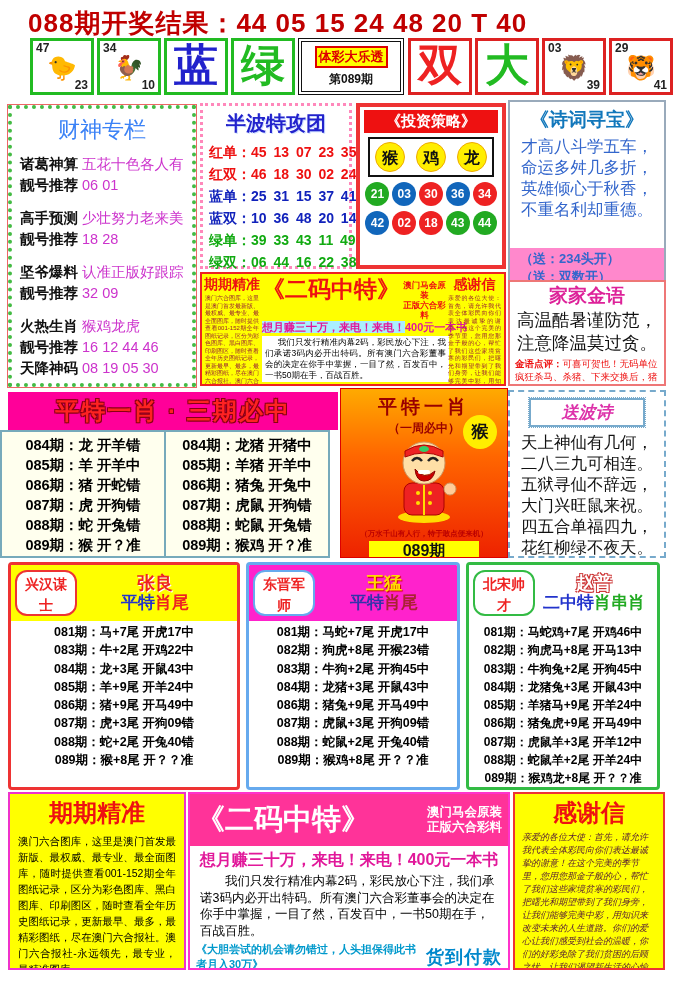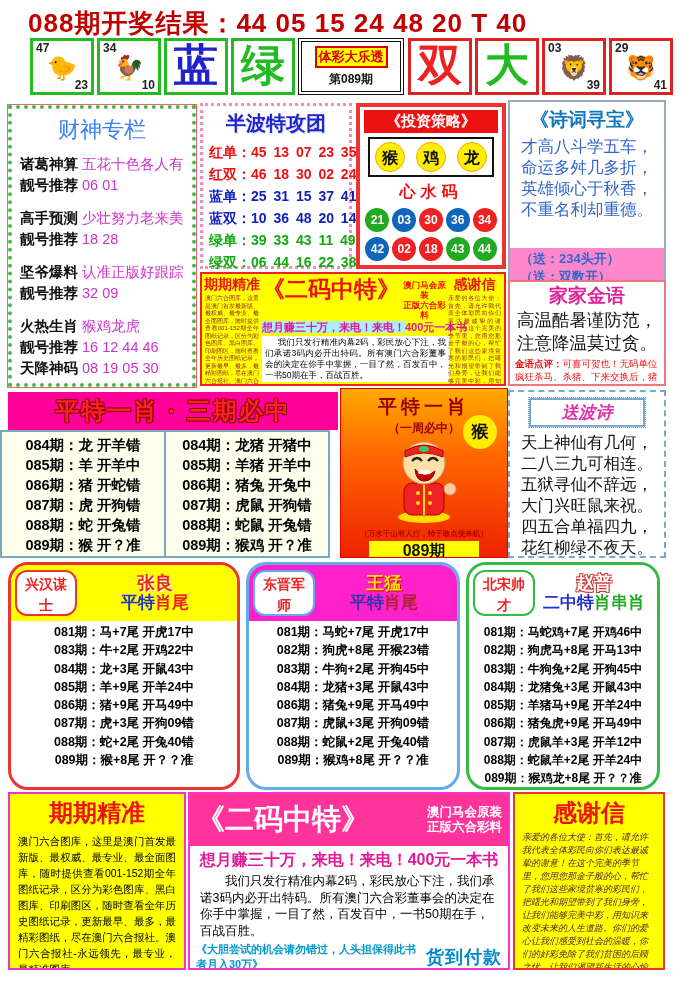--- a/index.html
+++ b/index.html
@@ -91,21 +91,21 @@
   .cd-circle{position:absolute;right:10px;top:26px;width:34px;height:34px;background:#fe0;border-radius:50%;font-size:17px;font-weight:bold;line-height:33px;color:#111}
   .cd-caption{color:#b00;font-size:7.5px;font-weight:bold}
   .cd-issue{background:#ff0;width:110px;margin:2px auto 0;font-size:16px;font-weight:bold;color:#111}
 
   
   .songbo{position:absolute;left:508px;top:390px;width:158px;height:168px;background:#fff;border:2px dashed #7ac;overflow:hidden}
   .sb-frame{width:116px;margin:6px auto 5px;border:2px solid #7ac;outline:1px dotted #7ac;color:#d3a;font-weight:bold;font-size:17px;font-style:italic;text-align:center;padding:1px 13px}
   .sb-poem{font-size:16.5px;line-height:21px;text-align:center;color:#111}
 
   
-  .ebox{position:absolute;top:562px;height:228px;background:#fff;border-radius:20px;overflow:hidden}
+  .ebox{position:absolute;top:562px;height:228px;background:#fff;border-radius:4px;overflow:hidden}
   .ebox.a{left:8px;width:232px;border:3px solid #e33}
   .ebox.b{left:246px;width:214px;border:3px solid #6ae}
   .ebox.c{left:466px;width:194px;border:3px solid #3b4}
   .ehead{height:56px;display:flex;align-items:center;padding:4px}
   .a .ehead{background:#ff0}
   .b .ehead{background:#f2c}
   .c .ehead{background:#fff}
   .bubble{width:62px;height:46px;background:#fff;border-radius:12px;font-size:14px;font-weight:bold;line-height:21px;text-align:center;color:#e22;padding:2px 8px}
   .a .bubble{border:2px solid #e33}
   .b .bubble{border:2px solid #6ae}
@@ -226,21 +226,20 @@
     <div class="brow green"><span class="blabel">绿双</span><span>06 44 16 22 38</span></div>
   </div>
 
   <div class="touzi">
     <div class="tz-title">《投资策略》</div>
     <div class="zrow">
       <span class="zc">猴</span>
       <span class="zc">鸡</span>
       <span class="zc">龙</span>
     </div>
-    <div class="tz-sub">心水码</div>
     <div class="ballrow">
       <span class="ball green">21</span>
       <span class="ball blue">03</span>
       <span class="ball red">30</span>
       <span class="ball blue">36</span>
       <span class="ball red">34</span>
     </div>
     <div class="ballrow">
       <span class="ball blue">42</span>
       <span class="ball red">02</span>

